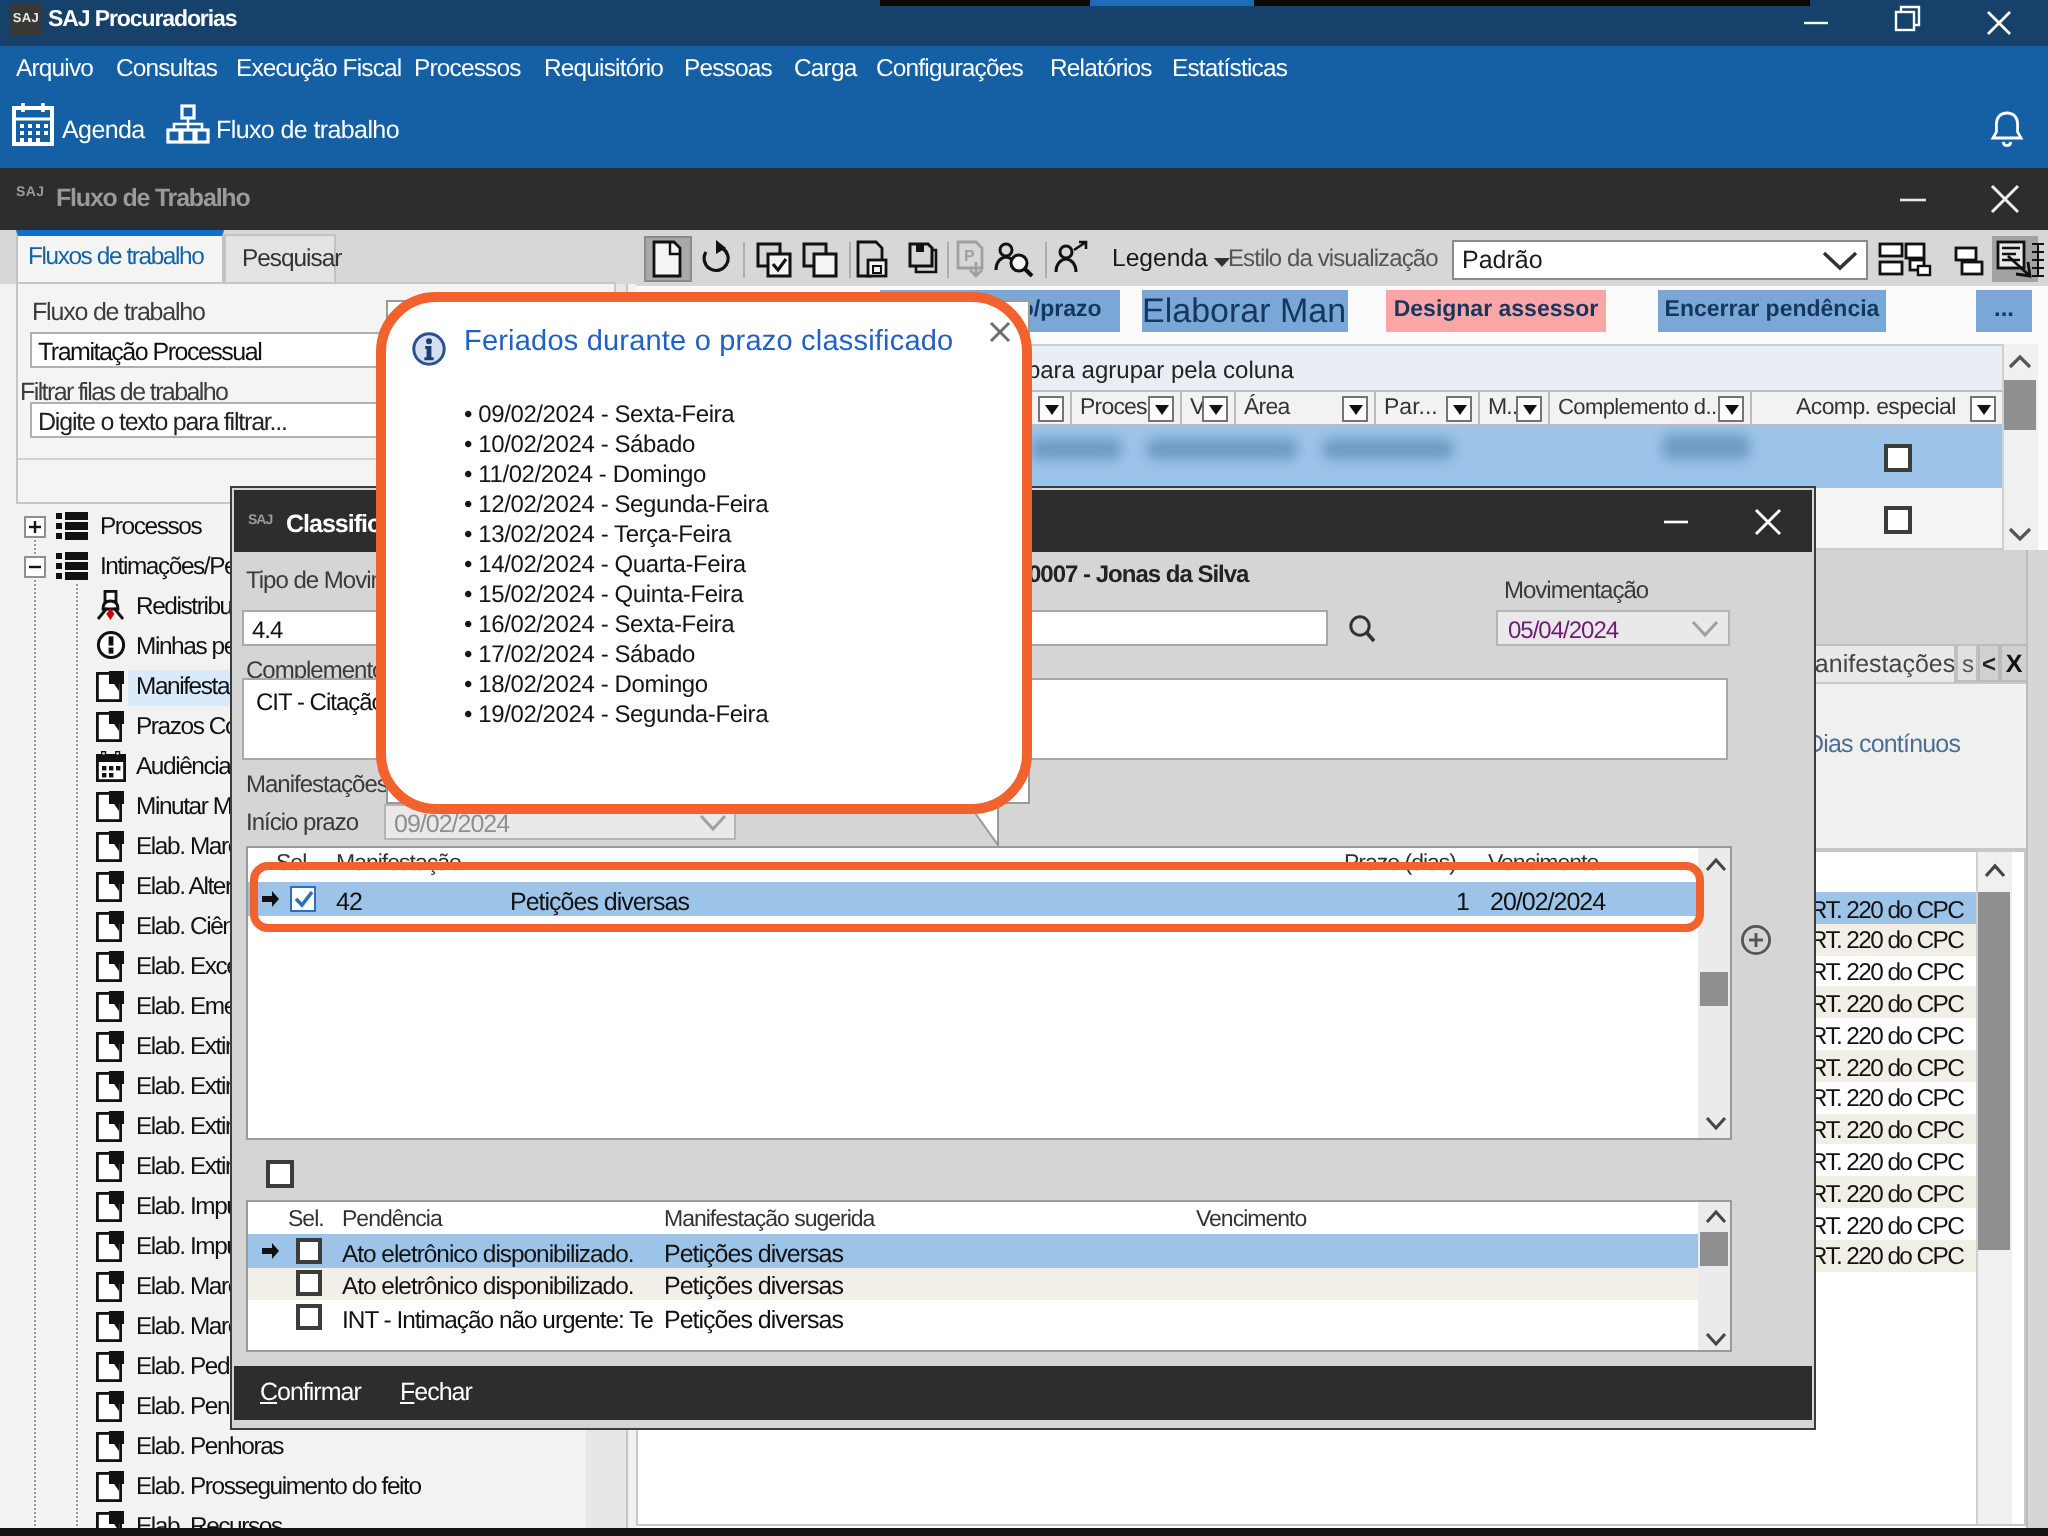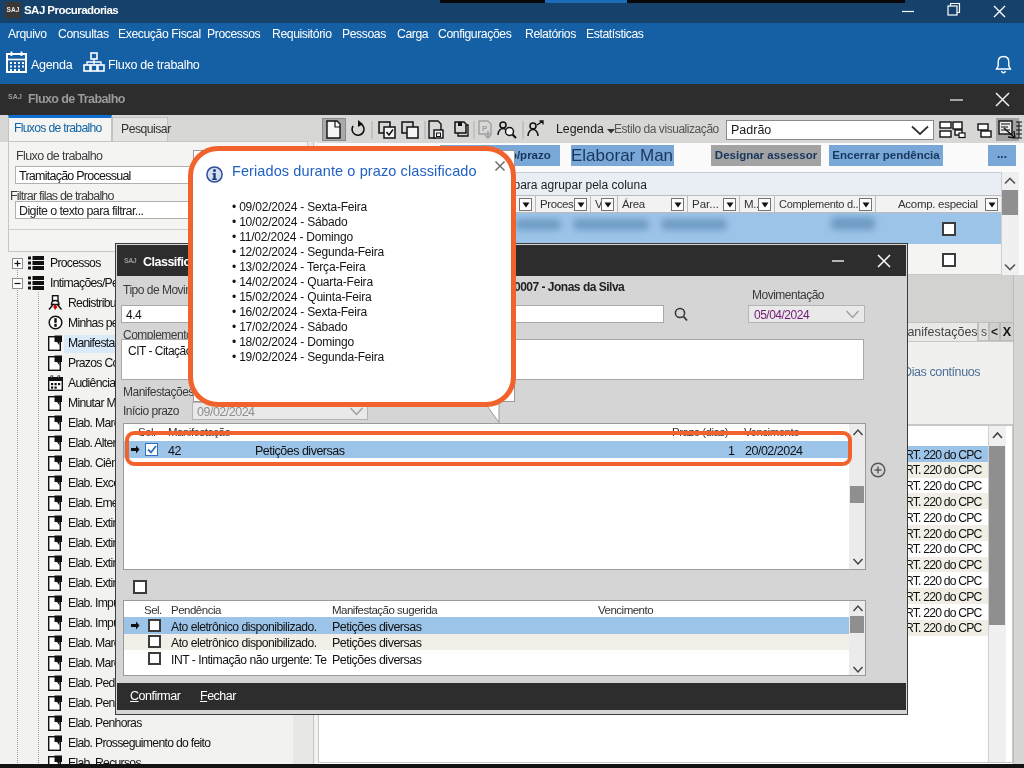--- a/index.html
+++ b/index.html
@@ -356,21 +356,21 @@
     <svg class="ab" style="left:12px;top:26px;width:11px;height:11px;" viewBox="0 0 11 11">
         <rect x="0.5" y="0.5" width="10" height="10" fill="#ffffff" stroke="#8f8f8f"></rect>
         <line x1="2.5" y1="5.5" x2="8.5" y2="5.5" stroke="#111" stroke-width="1.2"></line>
       </svg>
   </div>
 
   <div id="grid" class="ab" style="left:318px;top:143px;width:706px;height:132px;overflow:hidden;background:#fbfbfb;">
 
     <div class="ab" style="left:122px;top:2px;width:120px;height:21px;background:#79a7d8;text-align:center;font-size:11.5px;font-weight:bold;color:#17365d;line-height:21px;white-space:nowrap;overflow:hidden;">Alterar fluxo/prazo</div>
     <div class="ab" style="left:253px;top:2px;width:103px;height:21px;background:#79a7d8;text-align:center;font-size:17px;font-weight:normal;color:#17365d;line-height:21px;white-space:nowrap;overflow:hidden;">Elaborar Manifestação</div>
-    <div class="ab" style="left:393px;top:2px;width:110px;height:21px;background:#a3a3a3;text-align:center;font-size:11.5px;font-weight:bold;color:#17365d;line-height:21px;white-space:nowrap;overflow:hidden;">Designar assessor</div>
+    <div class="ab" style="left:375px;top:2px;width:110px;height:21px;background:#fca5a5;text-align:center;font-size:11.5px;font-weight:bold;color:#17365d;line-height:21px;white-space:nowrap;overflow:hidden;">Designar assessor</div>
     <div class="ab" style="left:511px;top:2px;width:114px;height:21px;background:#79a7d8;text-align:center;font-size:11.5px;font-weight:bold;color:#17365d;line-height:21px;white-space:nowrap;overflow:hidden;">Encerrar pendência</div>
     <div class="ab" style="left:670px;top:2px;width:28px;height:21px;background:#79a7d8;text-align:center;font-size:12px;font-weight:bold;color:#17365d;line-height:19px;">...</div>
 
     <div class="ab" style="left:0;top:29px;width:683px;height:23px;background:#e9eef5;border-top:1px solid #c9cfd8;"></div>
     <div class="tx" style="left:-6px;top:35px;font-size:12px;color:#222;">Arraste um cabeçalho de coluna aqui para agrupar pela coluna</div>
 
     <div class="ab" style="left:0;top:52px;width:683px;height:18px;background:#f2f2f2;border-top:1px solid #bcbcbc;border-bottom:1px solid #bcbcbc;"></div>
     <div class="ab" style="left:201px;top:54.5px;width:13px;height:13px;background:#fdfdfd;border:1px solid #747474;"></div>
     <svg class="ab" style="left:203.5px;top:58.5px;width:8px;height:6px;" viewBox="0 0 8 6">
         <path d="M0.5 0.5 L7.5 0.5 L4 5.5 Z" fill="#111"></path>

